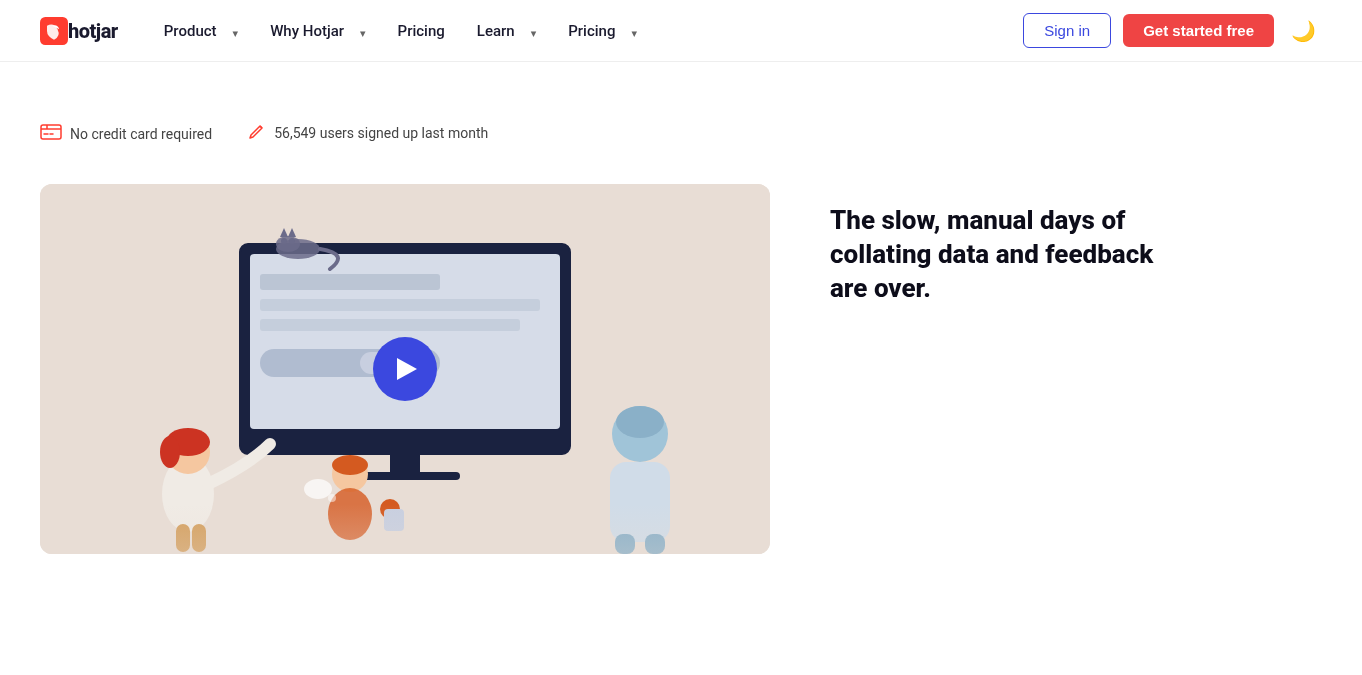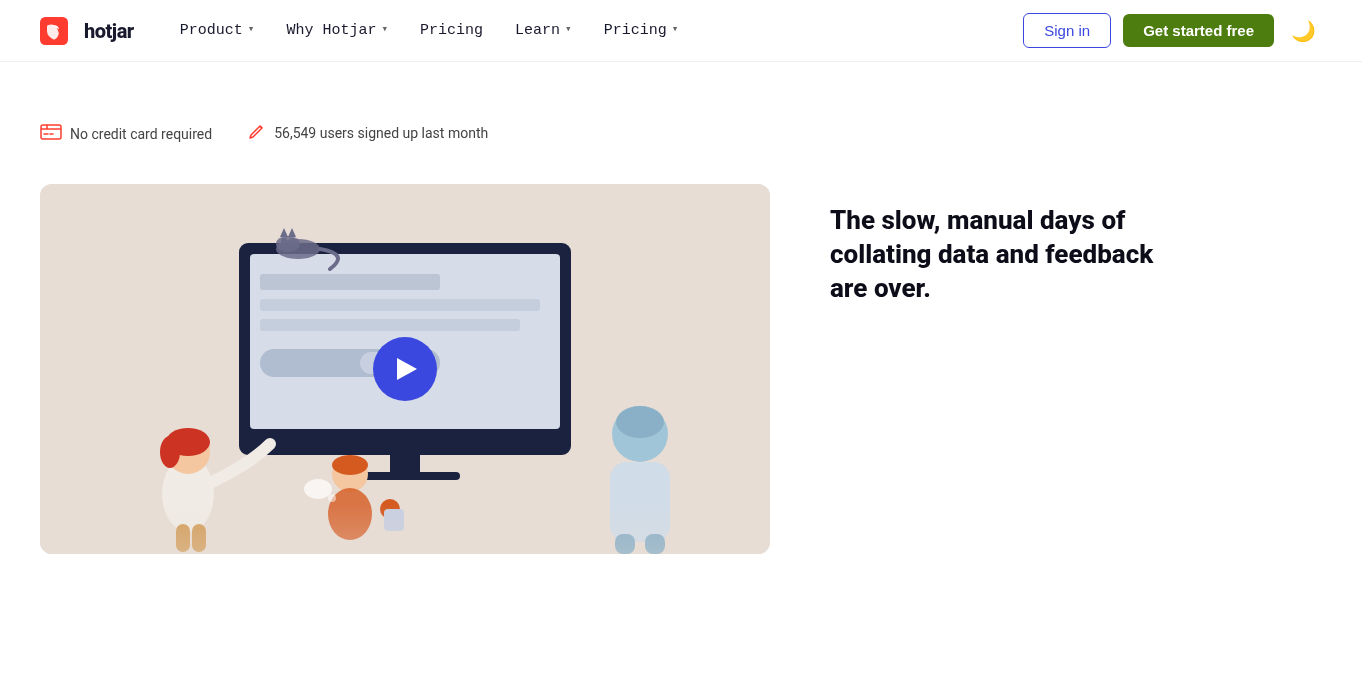--- a/index.html
+++ b/index.html
@@ -5,41 +5,40 @@
     * { margin: 0; padding: 0; box-sizing: border-box; }
     body { font-family: -apple-system, BlinkMacSystemFont, 'Segoe UI', Roboto, sans-serif; background: #fff; color: #1a1a2e; }
 
     
     nav {
       display: flex; align-items: center; justify-content: space-between;
       padding: 0 40px; height: 62px; border-bottom: 1px solid #eee;
       position: sticky; top: 0; background: #fff; z-index: 100;
     }
     .nav-left { display: flex; align-items: center; gap: 32px; }
-    .logo { display: flex; align-items: center; gap: 16px; font-weight: 700; font-size: 20px; color: #ff3c2f; text-decoration: none; }
+    .logo { display: flex; align-items: center; gap: 0; font-weight: 700; font-size: 20px; color: #ff3c2f; text-decoration: none; }
     .logo-icon { width: 28px; height: 28px; }
     .logo-text { color: #1a1a2e; font-weight: 800; letter-spacing: -0.5px; }
     .nav-links { display: flex; align-items: center; gap: 4px; }
     .nav-link {
-      display: flex; align-items: flex-start; gap: 5px;
+      display: flex; align-items: flex-end; gap: 16px;
       padding: 8px 14px; font-size: 15px; color: #1a1a2e;
       cursor: pointer; border-radius: 6px; text-decoration: none;
       font-weight: 500;
-      font-family: Liberation Mono, monospace;
     }
     .nav-link .chevron { font-size: 11px; color: #666; }
     .nav-right { display: flex; align-items: center; gap: 12px; }
     .btn-signin {
       padding: 8px 20px; border: 1.5px solid #3b48df; border-radius: 6px;
       background: #fff; color: #3b48df; font-size: 15px; font-weight: 400;
       cursor: pointer;
     }
     .btn-getstarted {
       padding: 8px 20px; border: none; border-radius: 6px;
-      background: #4d7c0f; color: #fff; font-size: 15px; font-weight: 600;
+      background: #ef4444; color: #fff; font-size: 15px; font-weight: 600;
       cursor: pointer;
     }
     .dark-mode-btn {
       width: 36px; height: 36px; border-radius: 50%; border: none;
       background: transparent; cursor: pointer; display: flex; align-items: center;
       justify-content: center; font-size: 20px;
     }
 
     
     .hero {

